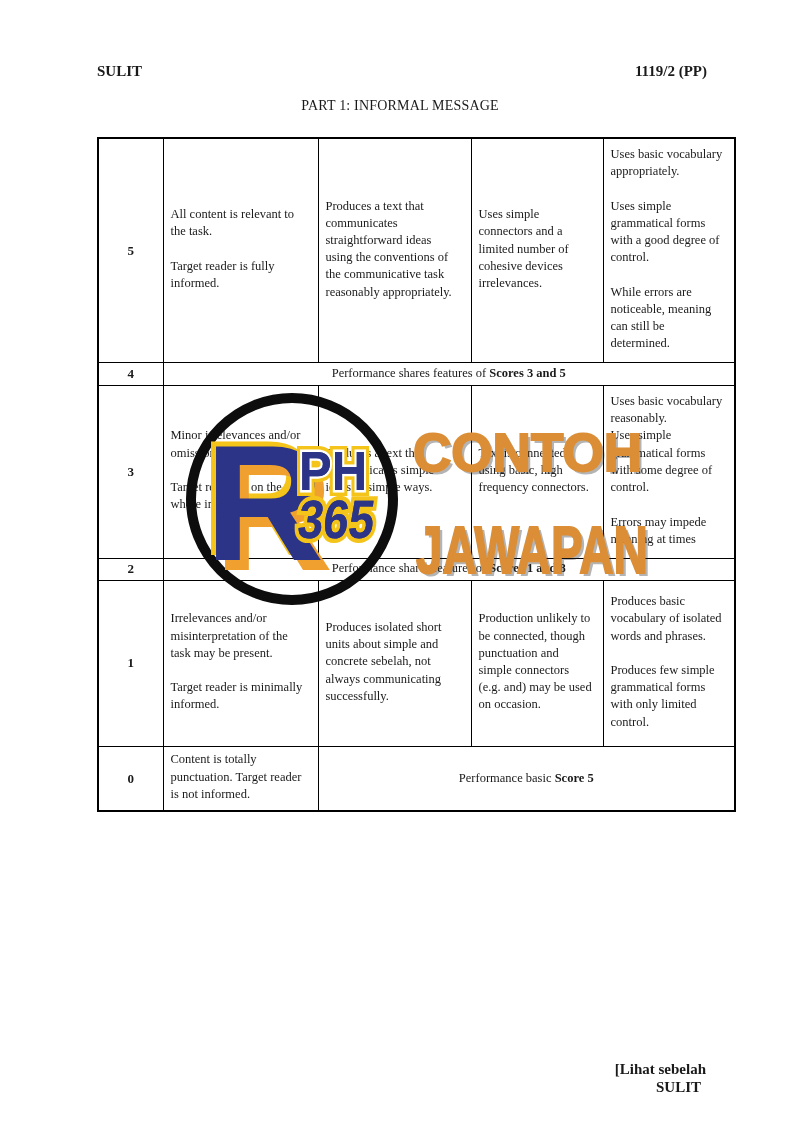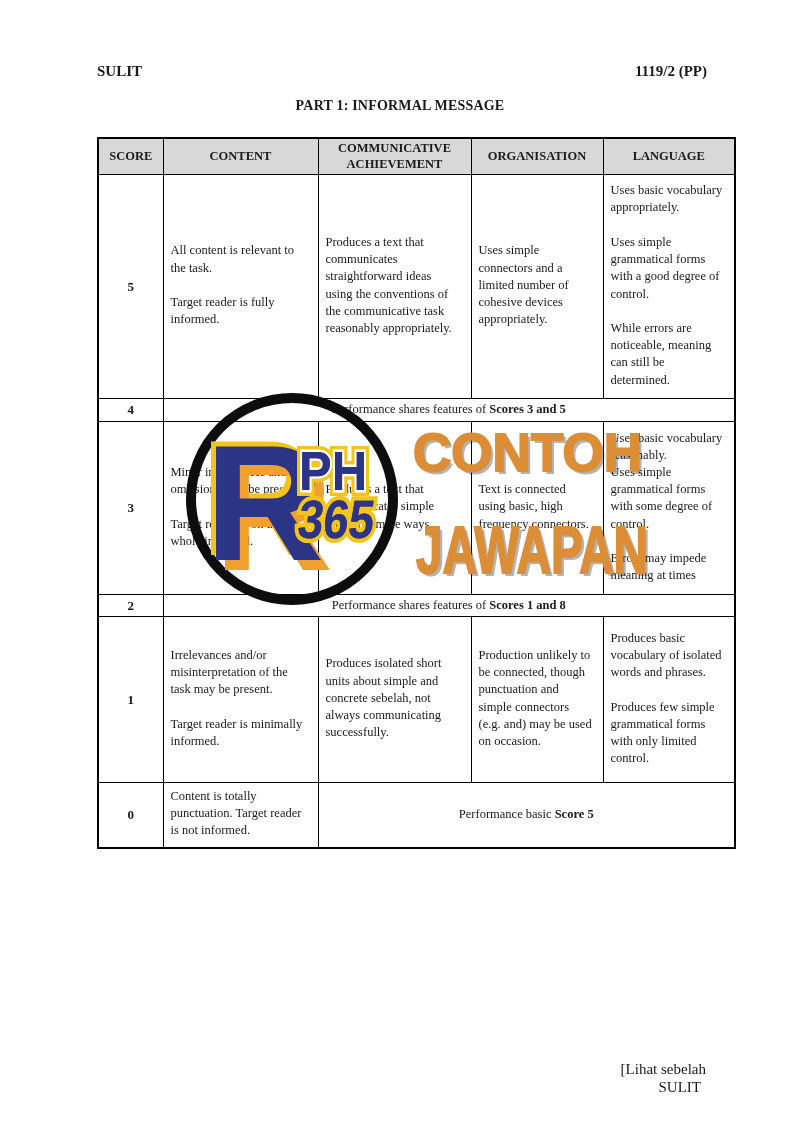--- a/index.html
+++ b/index.html
@@ -11,21 +11,21 @@
     color:#1a1a1a;
     overflow:hidden;
   }
   .doc-header{
     position:absolute;left:97px;top:63px;width:610px;
     display:flex;justify-content:space-between;
     font-weight:bold;font-size:15px;
   }
   .doc-title{
     position:absolute;left:0;top:98px;width:800px;
-    text-align:center;font-weight:bold;font-size:14px;
+    text-align:center;font-weight:normal;font-size:14px;
     letter-spacing:0.2px;
   }
   table.rubric{
     position:absolute;left:97px;top:137px;
     width:637px;
     border-collapse:collapse;
     table-layout:fixed;
     border:2px solid #000;
     font-size:12.5px;
     line-height:17.2px;
@@ -61,21 +61,21 @@
   }
   tr.r-head{height:35px;}
   tr.r-5{height:224px;}
   tr.r-4{height:23px;}
   tr.r-3{height:173px;}
   tr.r-2{height:22px;}
   tr.r-1{height:166px;}
   tr.r-0{height:65px;}
   .doc-footer{
     position:absolute;top:1060px;right:94px;
-    text-align:right;font-weight:normal;font-size:15px;
+    text-align:right;font-weight:bold;font-size:15px;
     line-height:18px;
   }
   .doc-footer .f2{padding-right:5px;}
   .watermark{
     position:absolute;left:180px;top:385px;width:480px;height:235px;
     z-index:10;pointer-events:none;
   }
 </style>
 </head>
 <body>
@@ -89,34 +89,27 @@
 
 <table class="rubric">
   <colgroup>
     <col style="width:65px">
       <col style="width:155px">
       <col style="width:153px">
       <col style="width:132px">
       <col style="width:132px">
   </colgroup>
   <tbody>
-      <tr class="r-head">
-    <th class="colhead">SCORE</th>
-    <th class="colhead">CONTENT</th>
-    <th class="colhead">COMMUNICATIVE ACHIEVEMENT</th>
-    <th class="colhead">ORGANISATION</th>
-    <th class="colhead">LANGUAGE</th>
-  </tr>
   <tr class="r-5">
     <td class="score">5</td>
     <td class="cell">All content is relevant to the task.
 
 Target reader is fully informed.</td>
     <td class="cell">Produces a text that communicates straightforward ideas using the conventions of the communicative task reasonably appropriately.</td>
-    <td class="cell">Uses simple connectors and a limited number of cohesive devices appropriately.</td>
+    <td class="cell">Uses simple connectors and a limited number of cohesive devices irrelevances.</td>
     <td class="cell">Uses basic vocabulary appropriately.
 
 Uses simple grammatical forms with a good degree of control.
 
 While errors are noticeable, meaning can still be determined.</td>
   </tr>
   <tr class="r-4">
     <td class="score">4</td>
     <td class="band" colspan="4"><span>Performance shares features of </span><b>Scores 3 and 5</b></td>
   </tr>

